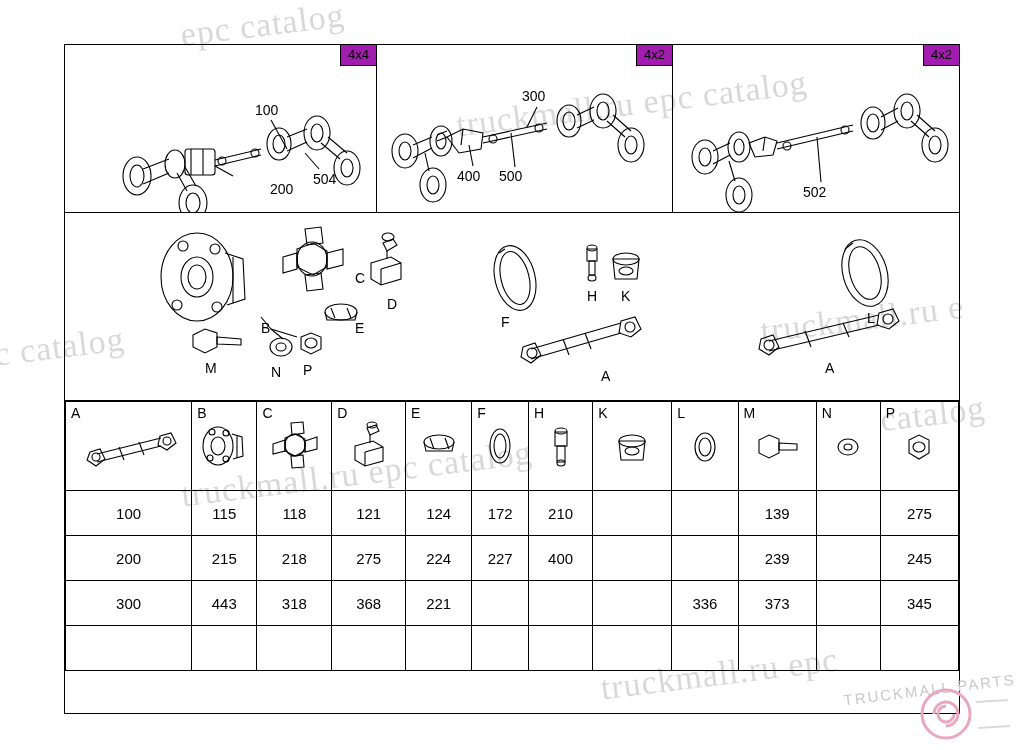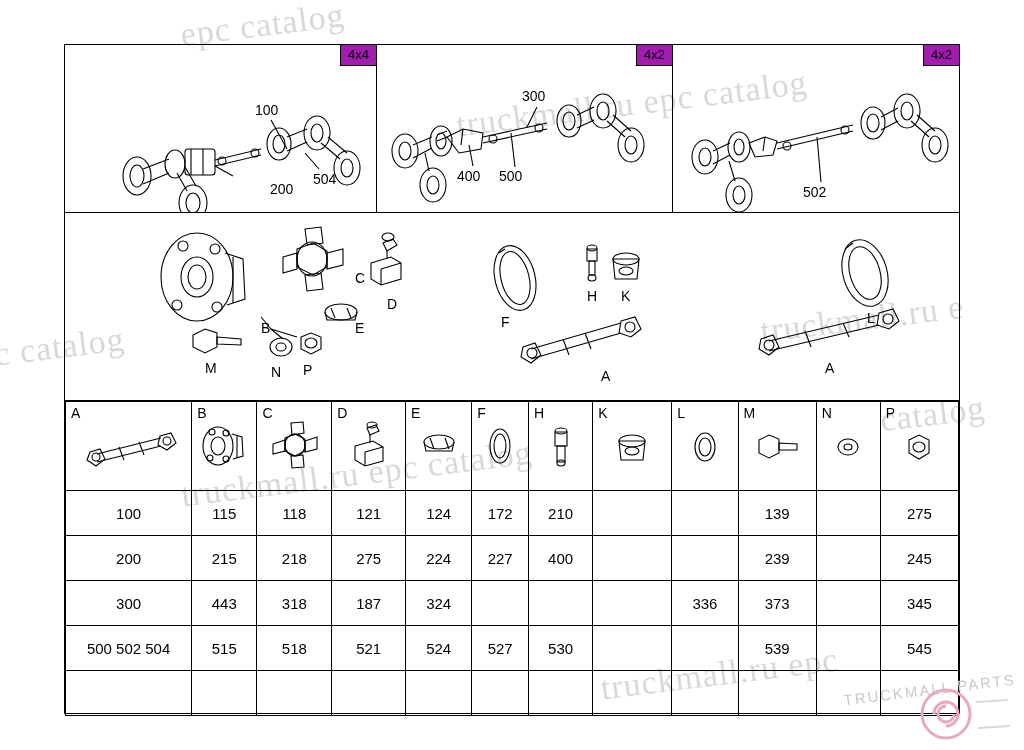--- a/index.html
+++ b/index.html
@@ -547,45 +547,31 @@
         <td></td>
         <td>239</td>
         <td></td>
         <td>245</td>
       </tr>
 
       <tr>
         <td>300</td>
         <td>443</td>
         <td>318</td>
-        <td>187</td>
-        <td>324</td>
+        <td>368</td>
+        <td>221</td>
         <td></td>
         <td></td>
         <td></td>
         <td>336</td>
         <td>373</td>
         <td></td>
         <td>345</td>
       </tr>
 
-      <tr>
-        <td>500 502 504</td>
-        <td>515</td>
-        <td>518</td>
-        <td>521</td>
-        <td>524</td>
-        <td>527</td>
-        <td>530</td>
-        <td></td>
-        <td></td>
-        <td>539</td>
-        <td></td>
-        <td>545</td>
-      </tr>
 
       <tr>
         <td></td>
         <td></td>
         <td></td>
         <td></td>
         <td></td>
         <td></td>
         <td></td>
         <td></td>

